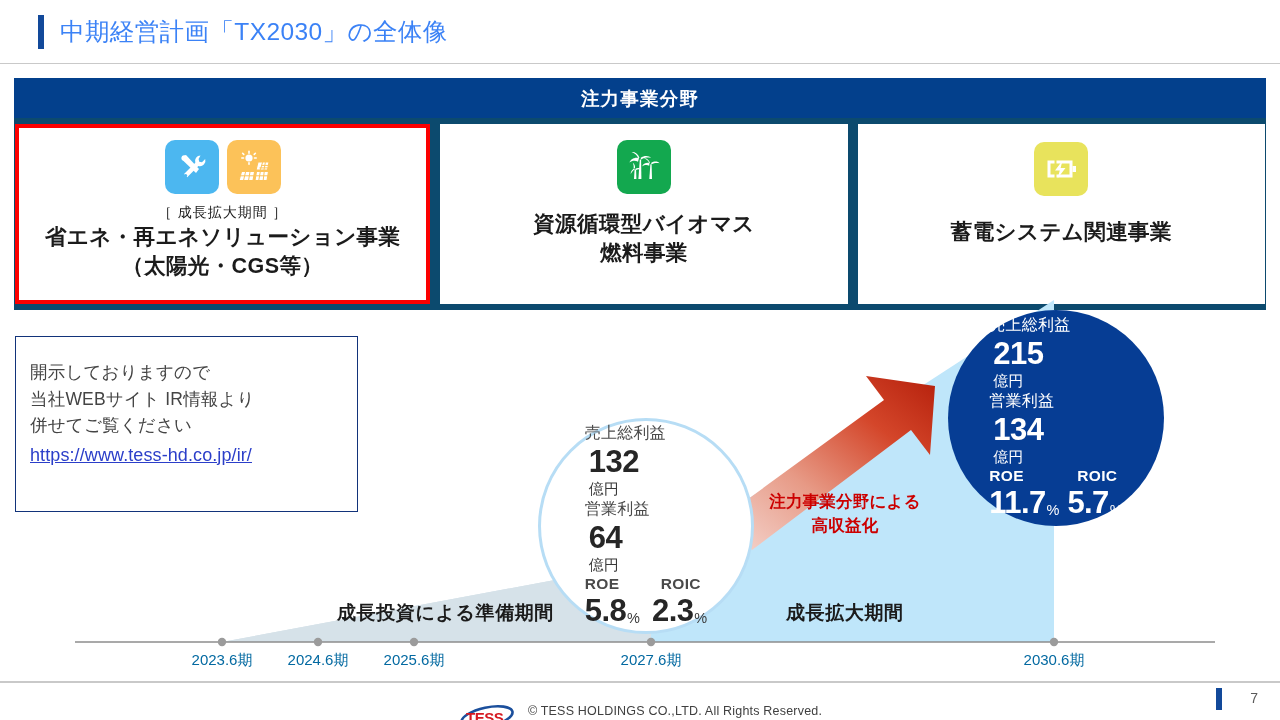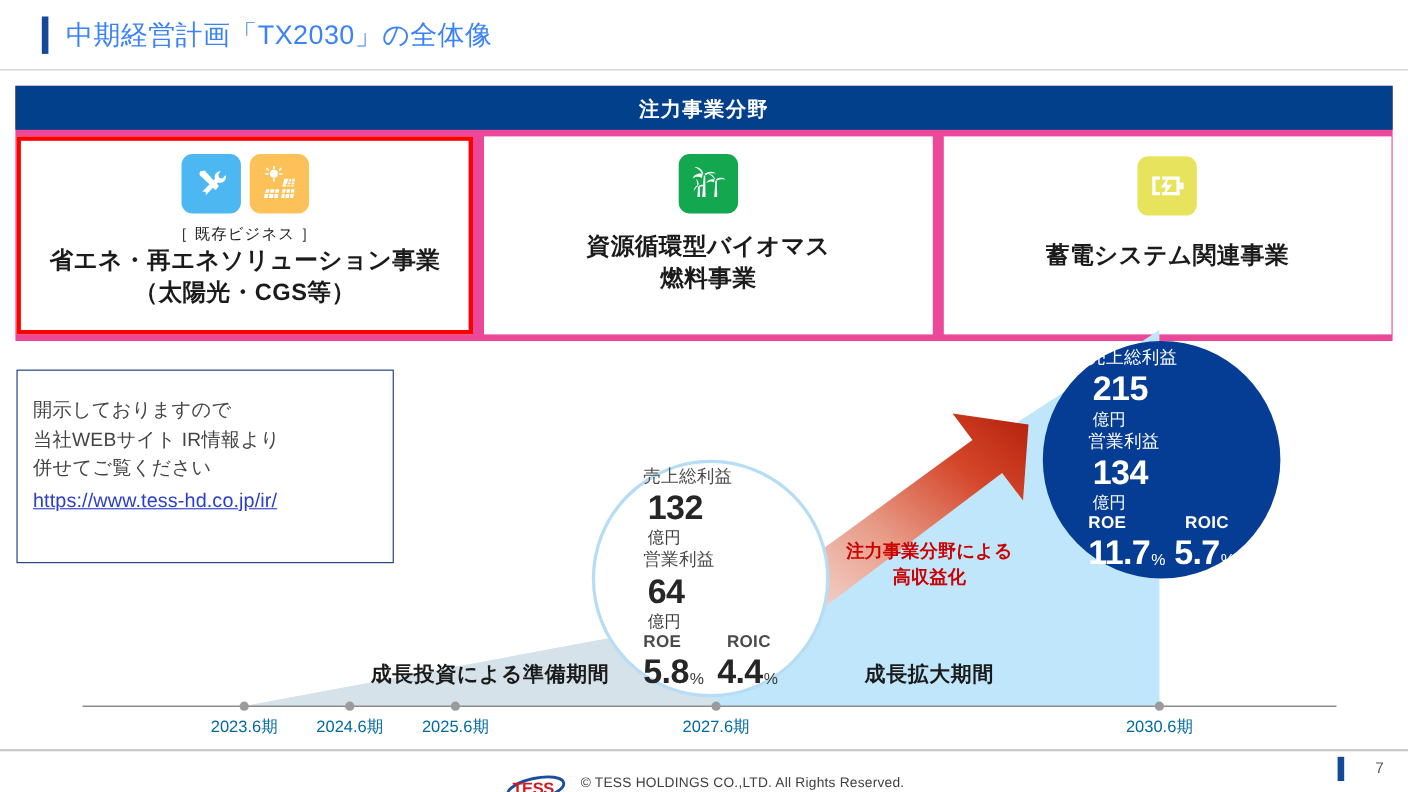--- a/index.html
+++ b/index.html
@@ -37,21 +37,21 @@
   .title-rule {
     position: absolute; left: 0; top: 63px;
     width: 1280px; height: 1px;
     background: #c9c9c9;
   }
 
   
   .focus-panel {
     position: absolute; left: 14px; top: 78px;
     width: 1252px; height: 232px;
-    background: #ec4899;
+    background: #0c4a6e;
   }
   .focus-header {
     position: absolute; left: 0; top: 0;
     width: 1252px; height: 40px;
     background: #03408c;
     display: flex; align-items: center; justify-content: center;
   }
   .focus-header-text {
     color: #ffffff;
     font-size: 18.5px;
@@ -307,21 +307,21 @@
                 <path d="M22 13 L33 13 L31.5 21 L20 21 Z" stroke="#fcc259" stroke-width="1.1"></path>
                 <path d="M25.5 16.4 L32.4 16.4 M23.5 18.9 L31.9 18.9 M26.6 13.2 L24.3 20.9 M29.4 13.2 L28 20.9" stroke="#fcc259" stroke-width="1" fill="none"></path>
                 <path d="M5.5 22.5 L18.6 22.5 L17 31.5 L3 31.5 Z" stroke="#fcc259" stroke-width="1.1"></path>
                 <path d="M4.6 26.8 L18 26.8 M9.6 22.7 L7.6 31.3 M14 22.7 L12.6 31.3" stroke="#fcc259" stroke-width="1" fill="none"></path>
                 <path d="M20.5 22.5 L32.5 22.5 L31 31.5 L19 31.5 Z" stroke="#fcc259" stroke-width="1.1"></path>
                 <path d="M19.9 26.8 L32 26.8 M24.3 22.7 L22.8 31.3 M28.2 22.7 L27.2 31.3" stroke="#fcc259" stroke-width="1" fill="none"></path>
               </g>
             </svg>
           </div>
         </div>
-        <div class="card-sub">［ 既存ビジネス ］</div>
+        <div class="card-sub">［ 成長拡大期間 ］</div>
         <div class="card-title big">省エネ・再エネソリューション事業
 （太陽光・CGS等）</div>
       </div>
 
       <div class="card c3">
         <div class="card-icons">
           <div class="icon-tile green">
             <svg width="36" height="36" viewBox="0 0 36 36" aria-hidden="true">
               <g fill="#ffffff">
                 <path d="M13 9 C8 8 4.5 10.5 3.5 13.5 C6 11.5 9.5 11.2 12 12.8 Z"></path>
@@ -422,21 +422,21 @@
         <span class="kpi-value">64</span>
         <span class="kpi-unit">億円</span>
       </div>
       <div class="ratio-head">
         <span class="ratio-name" style="width:76px">ROE</span>
         <span class="ratio-name">ROIC</span>
       </div>
       <div class="ratio-vals">
         <span class="ratio-num">5.8</span>
         <span class="ratio-pct">%</span>
-        <span class="ratio-num" style="margin-left:12px">4.4</span>
+        <span class="ratio-num" style="margin-left:12px">2.3</span>
         <span class="ratio-pct">%</span>
       </div>
     </div>
   </div>
 
   <div class="arrow-caption">注力事業分野による
 高収益化</div>
 
   <div class="circle circle-navy">
     <div class="kpi-block">

